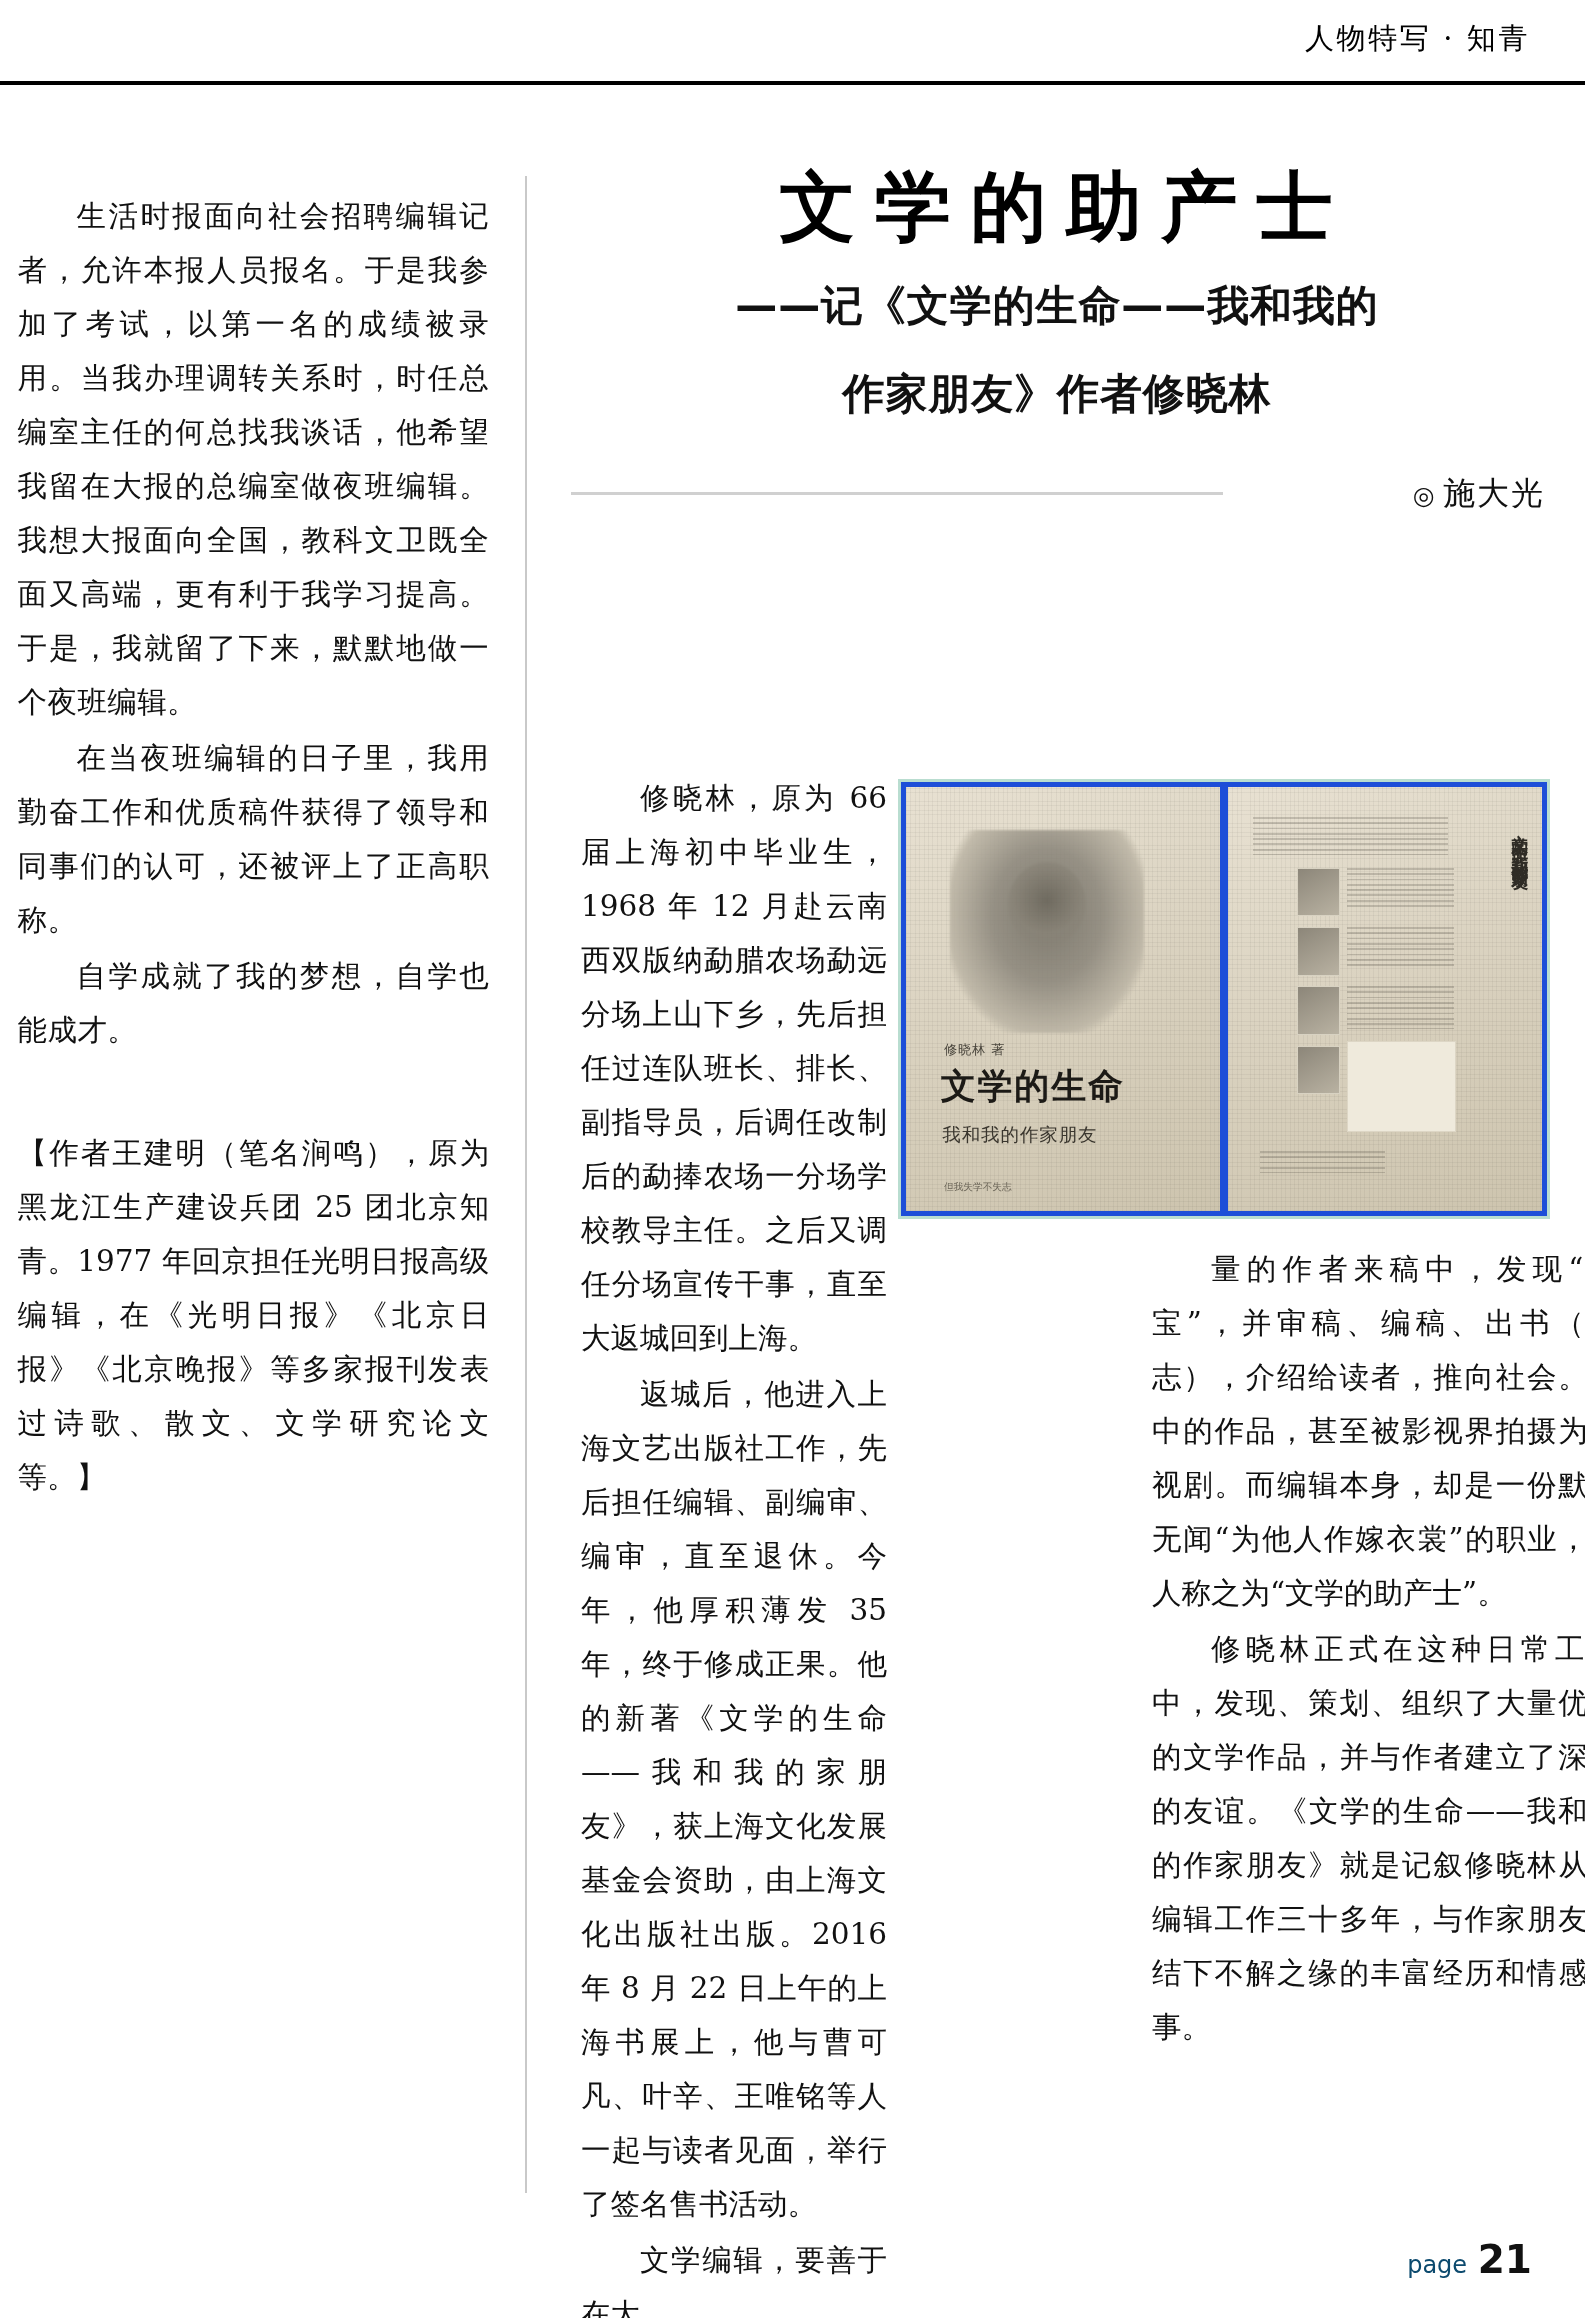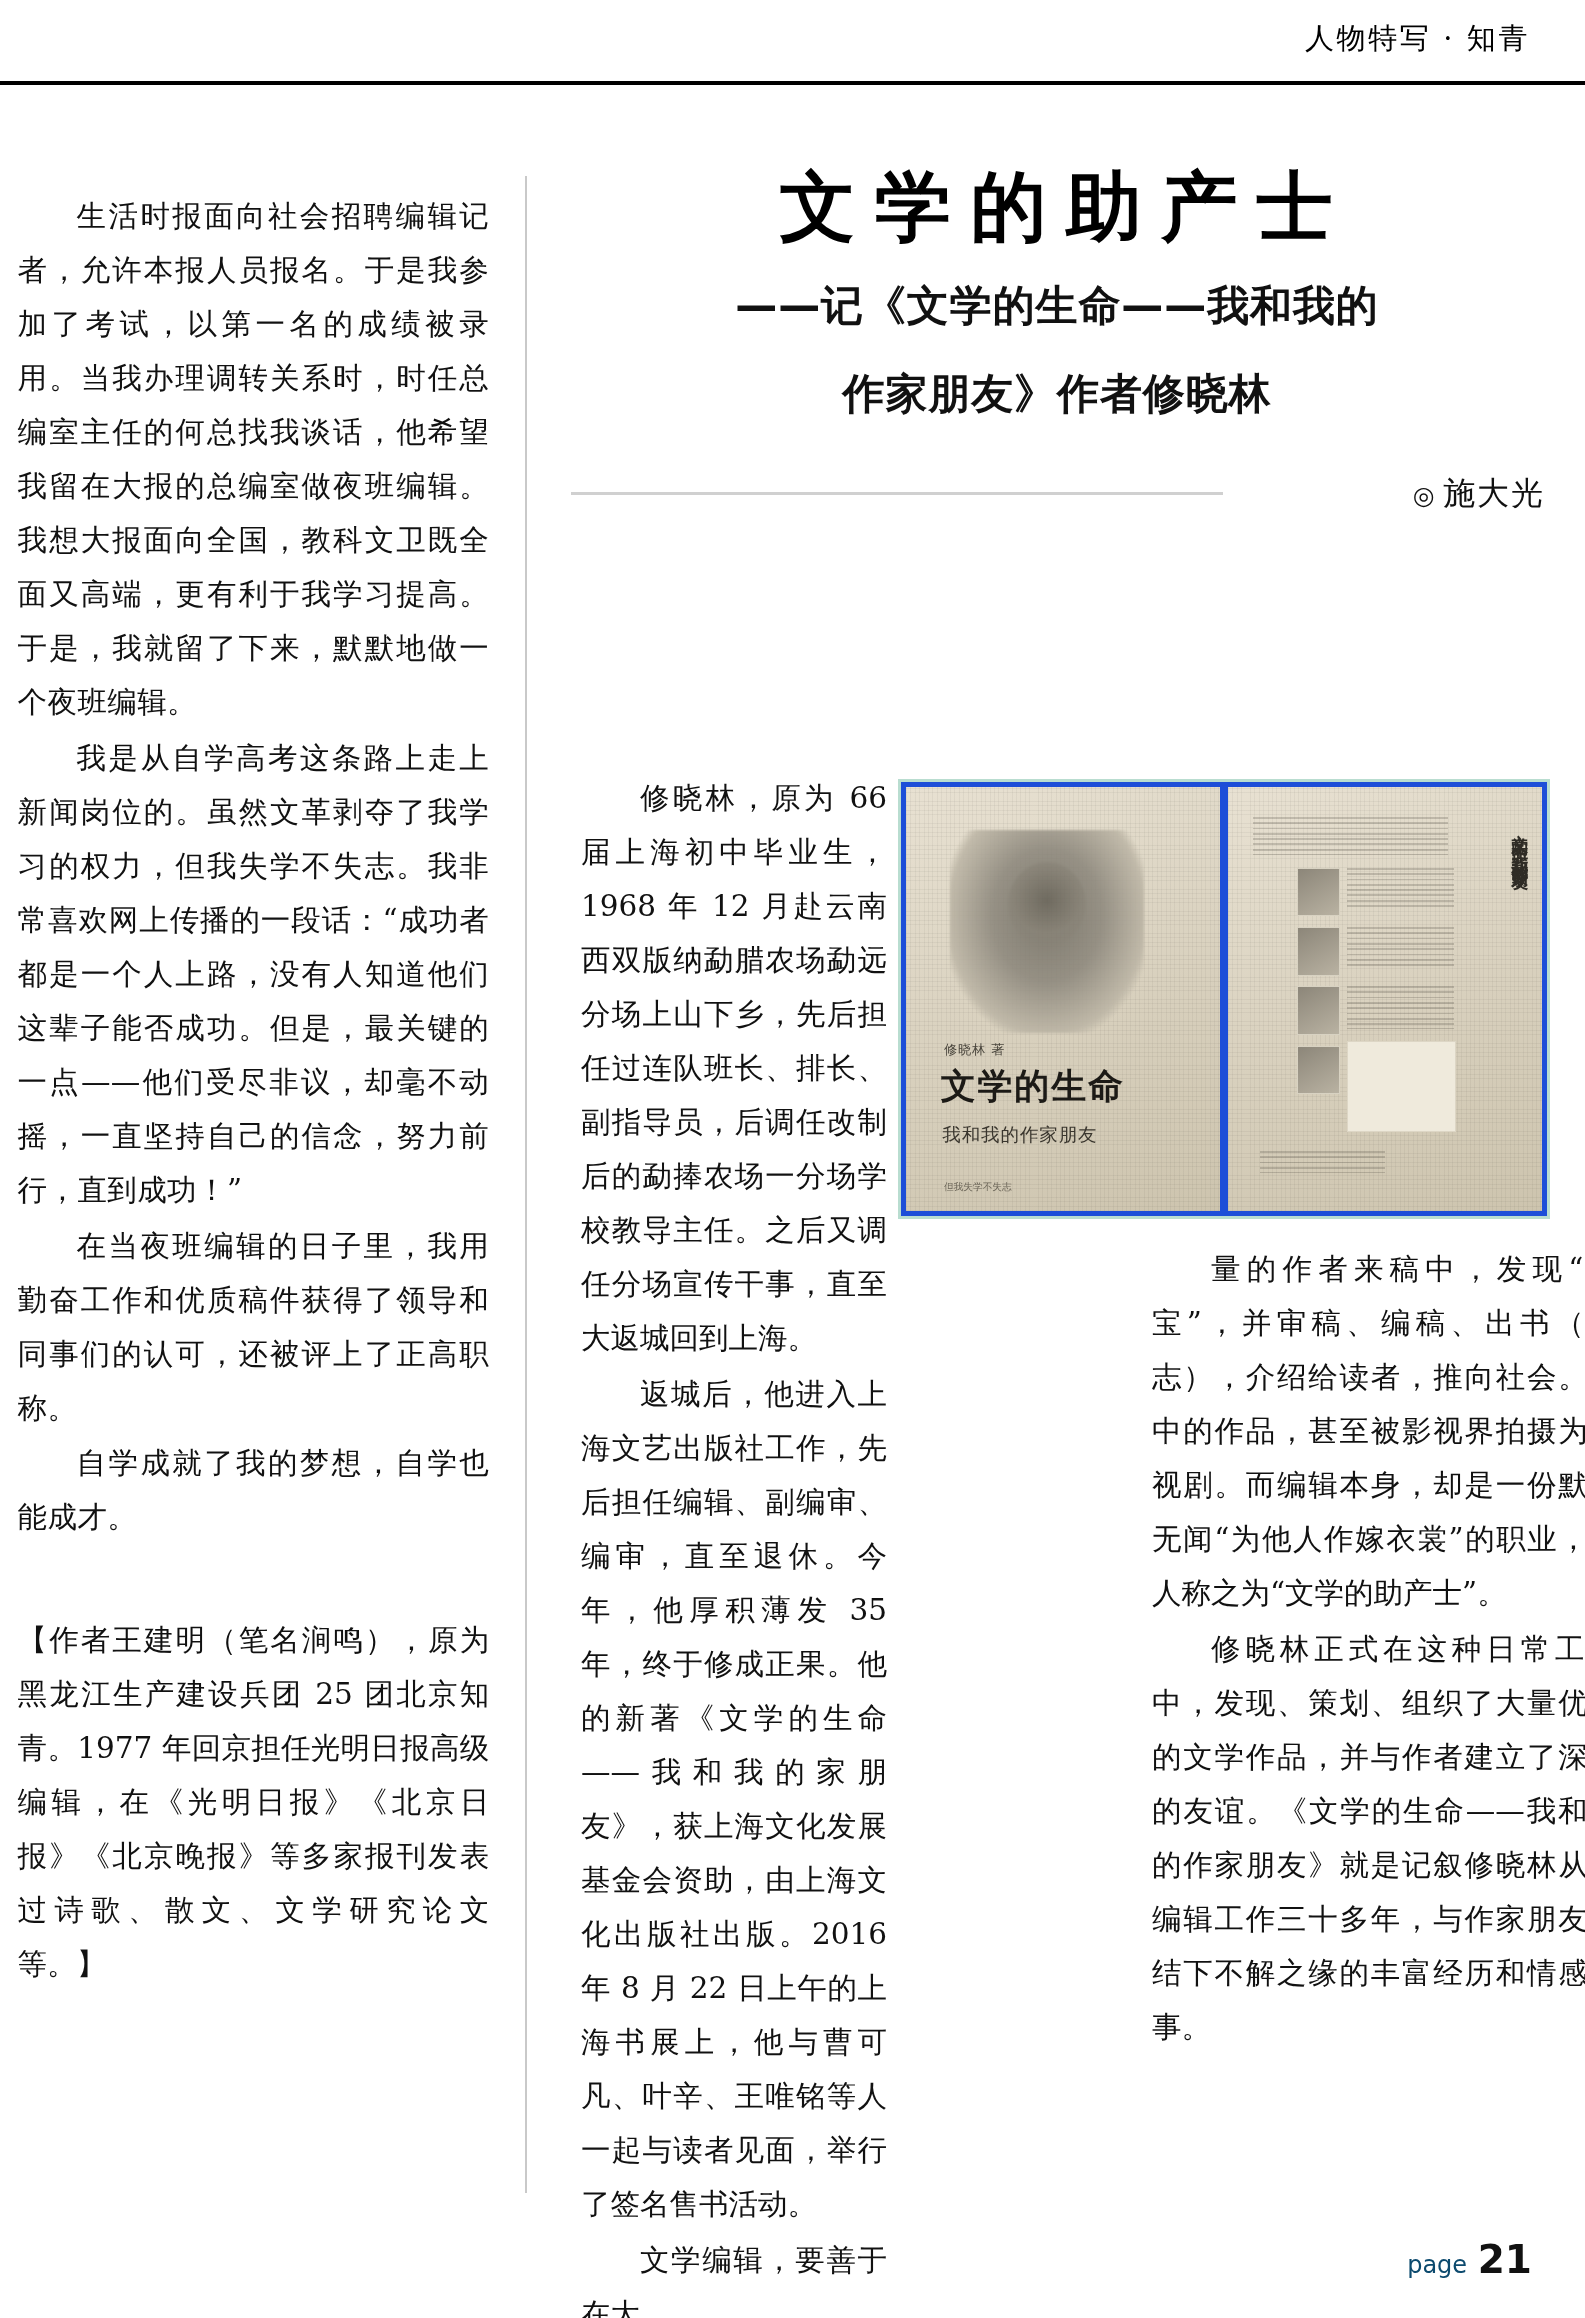--- a/index.html
+++ b/index.html
@@ -286,21 +286,20 @@
 </head>
 <body>
 
 <div class="page-header">
   <div class="header-text">人物特写 · 知青</div>
   <div class="header-rule"></div>
 </div>
 
 <div class="left-col">
   <p class="body-p">生活时报面向社会招聘编辑记者，允许本报人员报名。于是我参加了考试，以第一名的成绩被录用。当我办理调转关系时，时任总编室主任的何总找我谈话，他希望我留在大报的总编室做夜班编辑。我想大报面向全国，教科文卫既全面又高端，更有利于我学习提高。于是，我就留了下来，默默地做一个夜班编辑。</p>
-  <p class="body-p">我是从自学高考这条路上走上新闻岗位的。虽然文革剥夺了我学习的权力，但我失学不失志。我非常喜欢网上传播的一段话：“成功者都是一个人上路，没有人知道他们这辈子能否成功。但是，最关键的一点——他们受尽非议，却毫不动摇，一直坚持自己的信念，努力前行，直到成功！”</p>
   <p class="body-p">在当夜班编辑的日子里，我用勤奋工作和优质稿件获得了领导和同事们的认可，还被评上了正高职称。</p>
   <p class="body-p">自学成就了我的梦想，自学也能成才。</p>
   <div class="note-block">
     <p class="body-p">【作者王建明（笔名涧鸣），原为黑龙江生产建设兵团 25 团北京知青。1977 年回京担任光明日报高级编辑，在《光明日报》《北京日报》《北京晚报》等多家报刊发表过诗歌、散文、文学研究论文等。】</p>
   </div>
 </div>
 
 <div class="divider-vert"></div>
 
 <div class="main-area">

